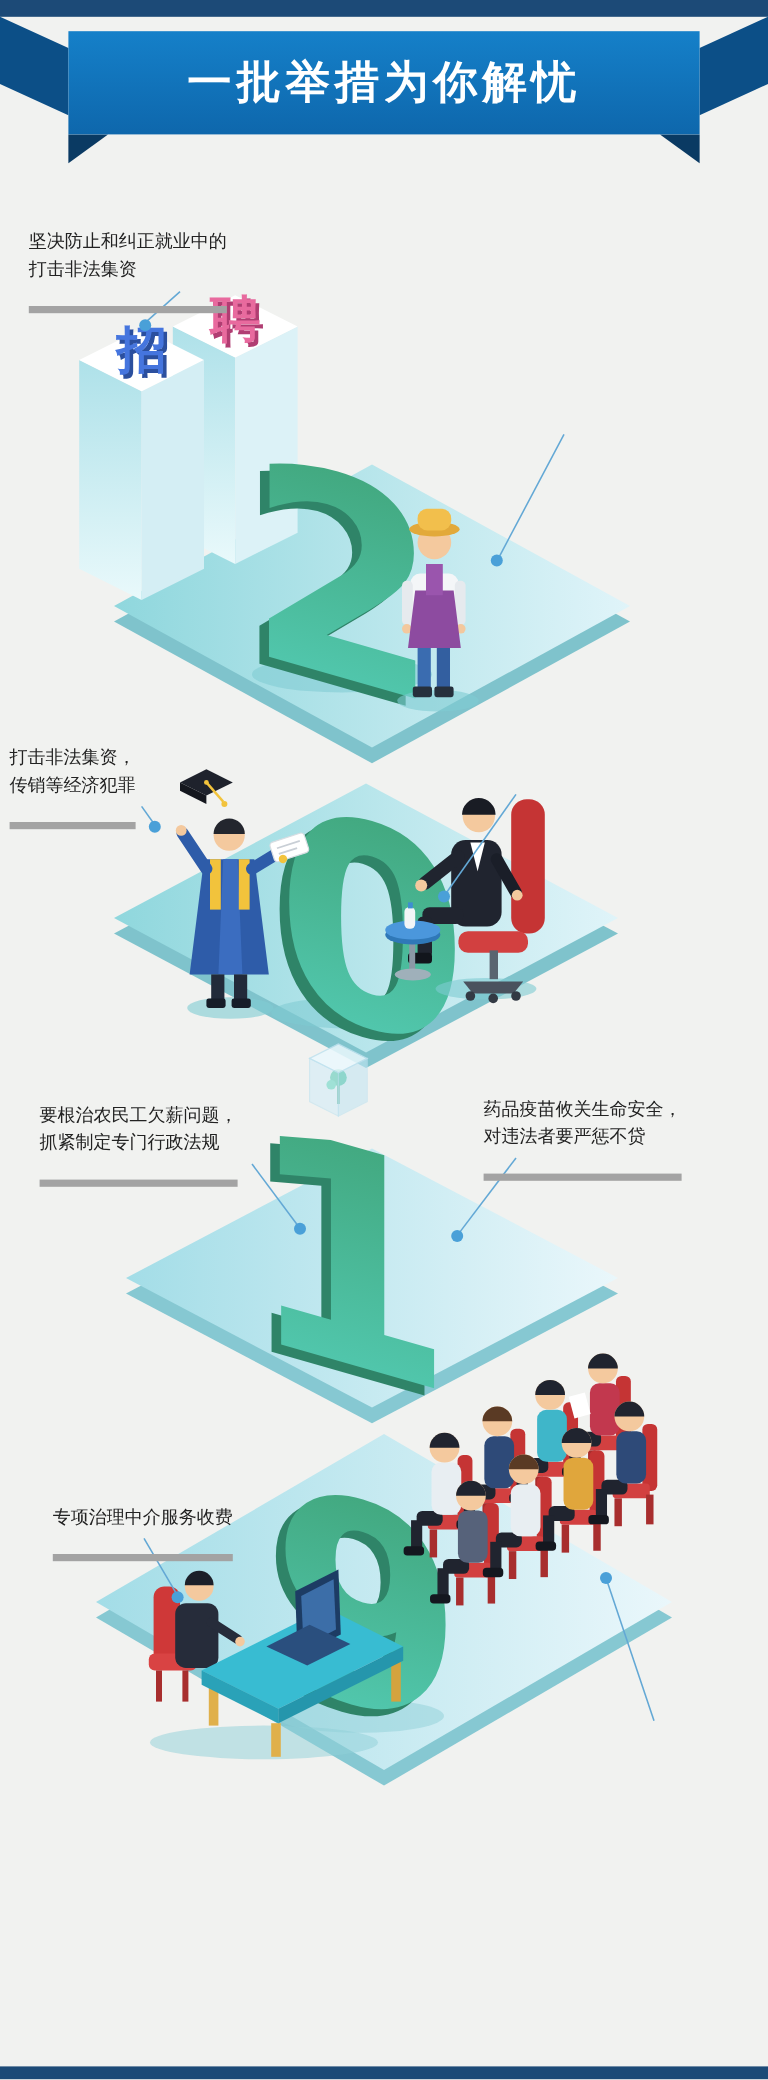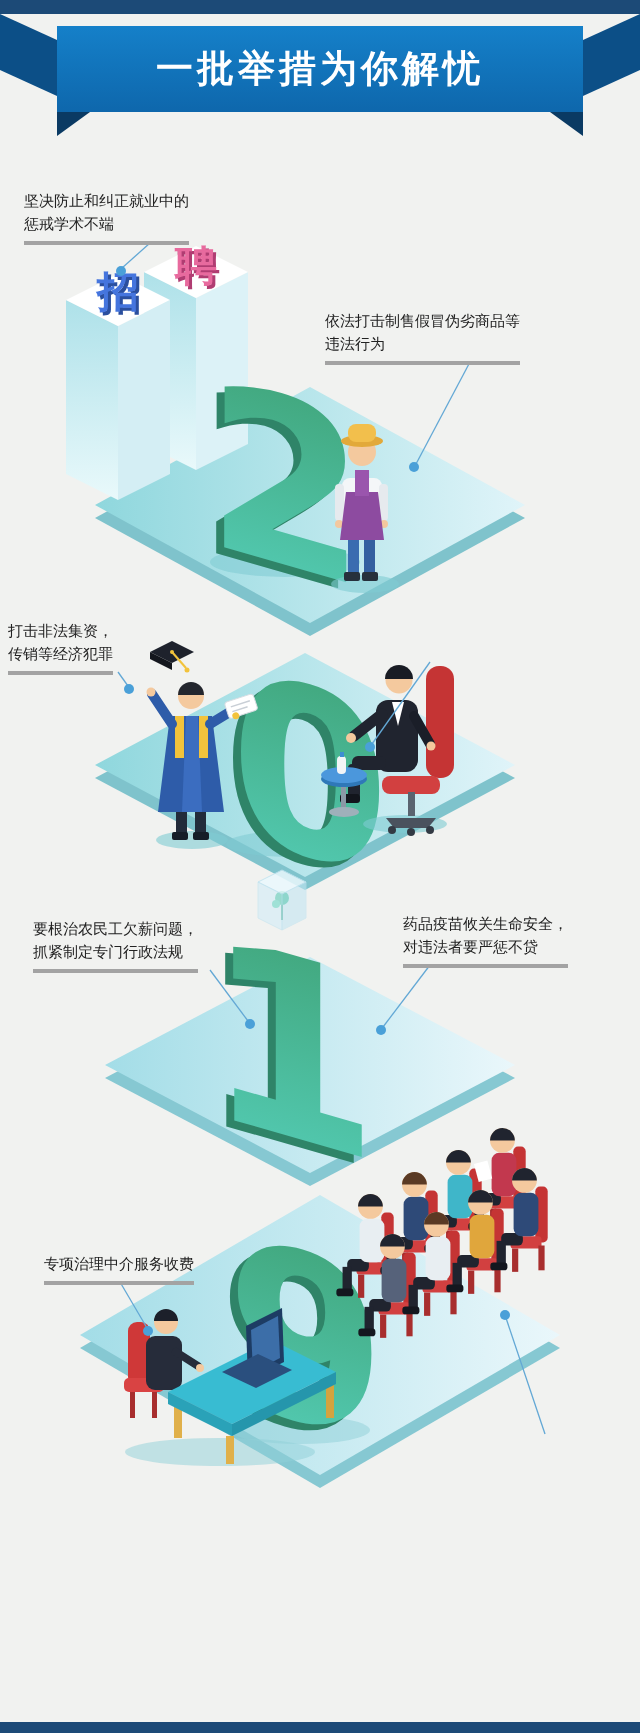--- a/index.html
+++ b/index.html
@@ -3,21 +3,21 @@
 <meta charset="utf-8">
 <style>
   html,body{margin:0;padding:0;background:#e7e9e8;}
   #page{position:relative;width:640px;height:1733px;background:#f1f2f0;overflow:hidden;
         font-family:"DejaVu Sans","Liberation Sans",sans-serif;}
   #scene{position:absolute;left:0;top:0;}
   .banner-title{position:absolute;left:57px;top:26px;width:526px;height:86px;
         display:flex;align-items:center;justify-content:center;
         color:#ffffff;font-size:37px;font-weight:bold;letter-spacing:4px;}
   .callout{position:absolute;font-size:15px;line-height:23px;color:#222222;
-        border-bottom:4px solid #a3a3a3;padding-bottom:5px;white-space:nowrap;}
+        border-bottom:6px solid #a3a3a3;padding-bottom:19px;white-space:nowrap;}
 </style>
 </head>
 <body>
 
 <div id="page">
 
 <svg id="scene" width="640" height="1733" viewBox="0 0 640 1733">
   <defs>
     <linearGradient id="bannerGrad" x1="0" y1="0" x2="0" y2="1">
       <stop offset="0" stop-color="#1580c9"></stop>
@@ -343,25 +343,21 @@
     <circle cx="381" cy="1030" r="5"></circle>
     <circle cx="148" cy="1331" r="5"></circle>
     <circle cx="505" cy="1315" r="5"></circle>
   </g>
 </svg>
 
 <div class="banner-title">一批举措为你解忧</div>
 
 <div class="callout" style="left:24px;top:190px;">
   <span>坚决防止和纠正就业中的</span><br>
-  <span>惩戒学术不端</span>
-</div>
-<div class="callout" style="left:325px;top:310px;">
-  <span>依法打击制售假冒伪劣商品等</span><br>
-  <span>违法行为</span>
+  <span>打击非法集资</span>
 </div>
 <div class="callout" style="left:8px;top:620px;">
   <span>打击非法集资，</span><br>
   <span>传销等经济犯罪</span>
 </div>
 <div class="callout" style="left:403px;top:913px;">
   <span>药品疫苗攸关生命安全，</span><br>
   <span>对违法者要严惩不贷</span>
 </div>
 <div class="callout" style="left:33px;top:918px;">

